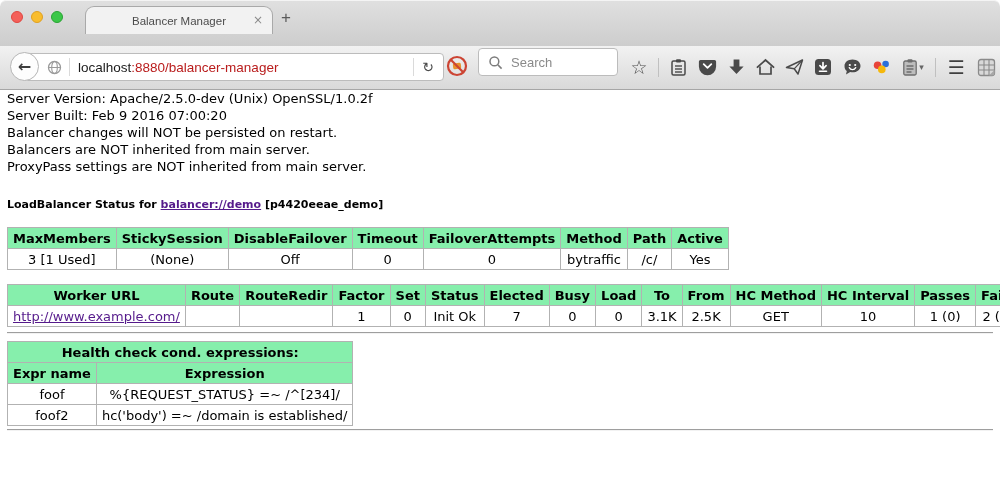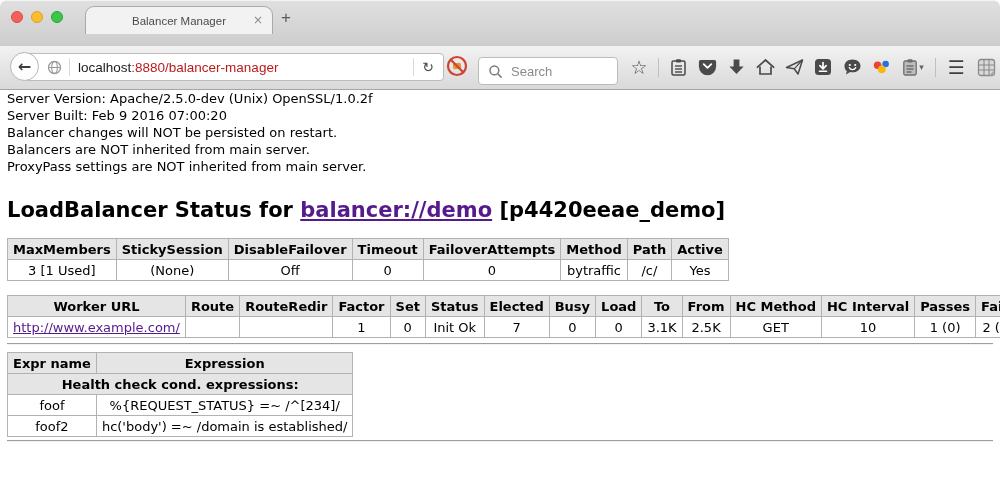--- a/index.html
+++ b/index.html
@@ -30,46 +30,46 @@
           border-radius:4px;box-sizing:border-box;display:flex;align-items:center;z-index:1;}
   .url-globe{margin-left:22px;display:flex;align-items:center;}
   .url-sep{width:1px;height:18px;background:#dadada;margin:0 8px 0 7px;}
   .url-text{font-family:"Liberation Sans",sans-serif;font-size:13.5px;white-space:nowrap;}
   .url-domain{color:#1a1a1a;}
   .url-rest{color:#b91c1c;}
   .reload{margin-left:auto;display:flex;align-items:center;}
   .reload .rsep{width:1px;height:18px;background:#dadada;margin-right:8px;}
   .reload .rg{font-size:14px;color:#4a4a4a;margin-right:9px;}
   .blockicon{position:absolute;left:445px;top:8px;width:24px;height:24px;}
-  .searchbar{position:absolute;left:478px;top:11px;width:140px;height:28px;background:#fff;border:1px solid #bcbcbc;
+  .searchbar{position:absolute;left:478px;top:2px;width:140px;height:28px;background:#fff;border:1px solid #bcbcbc;
              border-radius:4px;box-sizing:border-box;display:flex;align-items:center;}
   .searchbar input{border:none;outline:none;background:transparent;font-family:"Liberation Sans",sans-serif;
                    font-size:13px;color:#444;width:90px;}
   .searchbar input::placeholder{color:#8a8a8a;}
   .mag{margin:0 6px 0 9px;display:flex;}
   .iconrow{position:absolute;left:629px;top:5px;height:32px;display:flex;align-items:center;gap:9px;}
   .tbi{width:20px;height:22px;display:flex;align-items:center;justify-content:center;color:#4a4a4a;}
   .tbi.glyph{font-size:19px;line-height:20px;}
   .vsep{width:1px;height:19px;background:#c0c0c0;}
   .caret{font-size:9px;color:#666;margin-left:1px;}
   .burger{font-size:19px;color:#3f3f3f;}
 
   
   .content{background:#fff;padding:0 7px 0 7px;color:#000;}
   .content h1{font-size:24px;margin:26px 0 10px 0;font-weight:bold;letter-spacing:.2px;}
   .infoline{font-size:13px;line-height:17px;}
-  .bheading{font-size:21px;font-weight:bold;margin:23px 0 16px 0;}
+  .bheading{font-size:11px;font-weight:bold;margin:23px 0 16px 0;}
   .bheading a{color:#551a8b;text-decoration:underline;}
   a.worker-link{color:#551a8b;text-decoration:underline;}
 
   table.t{border-collapse:collapse;table-layout:fixed;font-size:13px;margin-top:14px;}
   table.t th,table.t td{border:1px solid #b2b2b2;padding:1px 5px;height:18px;line-height:17px;
                         overflow:hidden;white-space:nowrap;text-align:center;}
   table.t{border:1px solid #8e8e8e;}
-  table.t th{background:#e5e5e5;font-weight:bold;}
+  table.t th{background:#86efac;font-weight:bold;}
   table.t td{background:#fff;}
   td.al,th.al{text-align:left;}
   .hr{border:none;border-top:1px solid #9e9e9e;border-bottom:1px solid #f2f2f2;height:0;margin:5px 0 0 0;}
   #healthtbl{margin-top:7px;}
   #hr-bottom{margin-top:3px;}
 </style>
 </head>
 <body>
 
 <div class="window">
@@ -310,25 +310,25 @@
 
     <hr class="hr">
 
     <table class="t" id="healthtbl">
       <colgroup>
           <col style="width:77px">
           <col style="width:232px">
         </colgroup>
       <tbody>
           <tr>
+        <th colspan="2">Health check cond. expressions:</th>
+      </tr>
+      <tr>
         <th>Expr name</th>
         <th>Expression</th>
-      </tr>
-      <tr>
-        <th colspan="2">Health check cond. expressions:</th>
       </tr>
       <tr>
         <td>foof</td>
         <td class="al">%{REQUEST_STATUS} =~ /^[234]/</td>
       </tr>
       <tr>
         <td>foof2</td>
         <td class="al">hc('body') =~ /domain is established/</td>
       </tr>
     </tbody>

